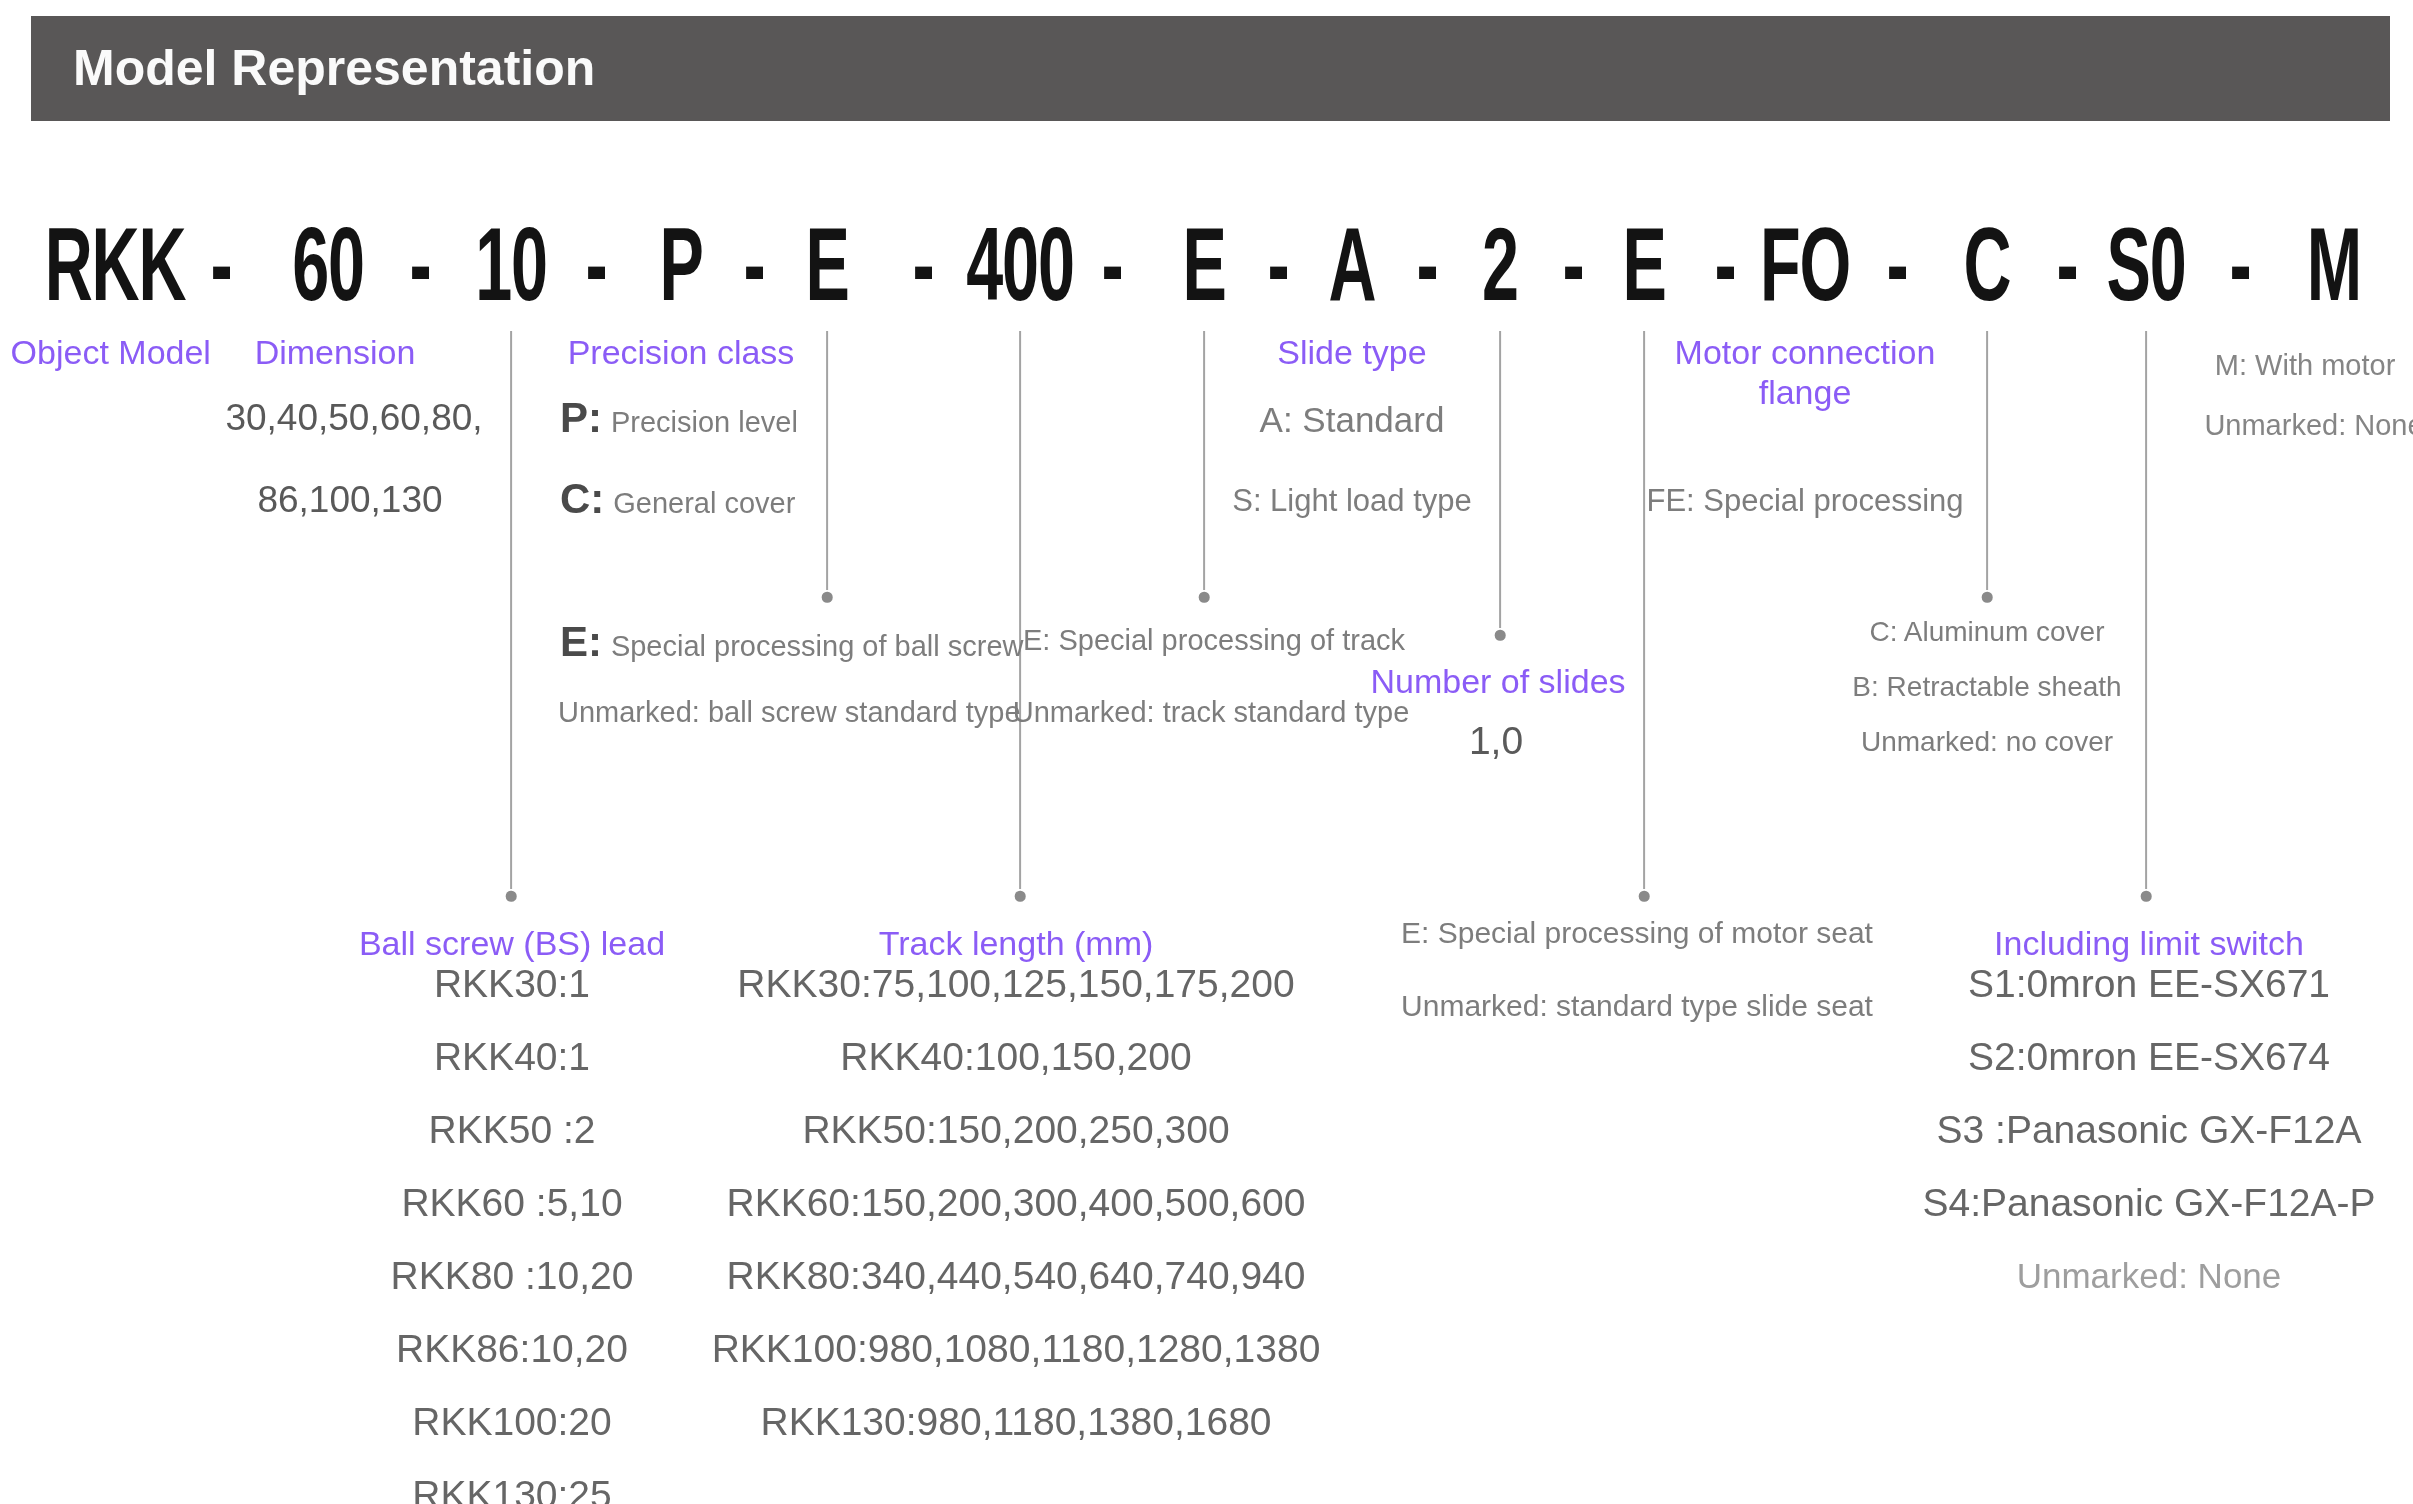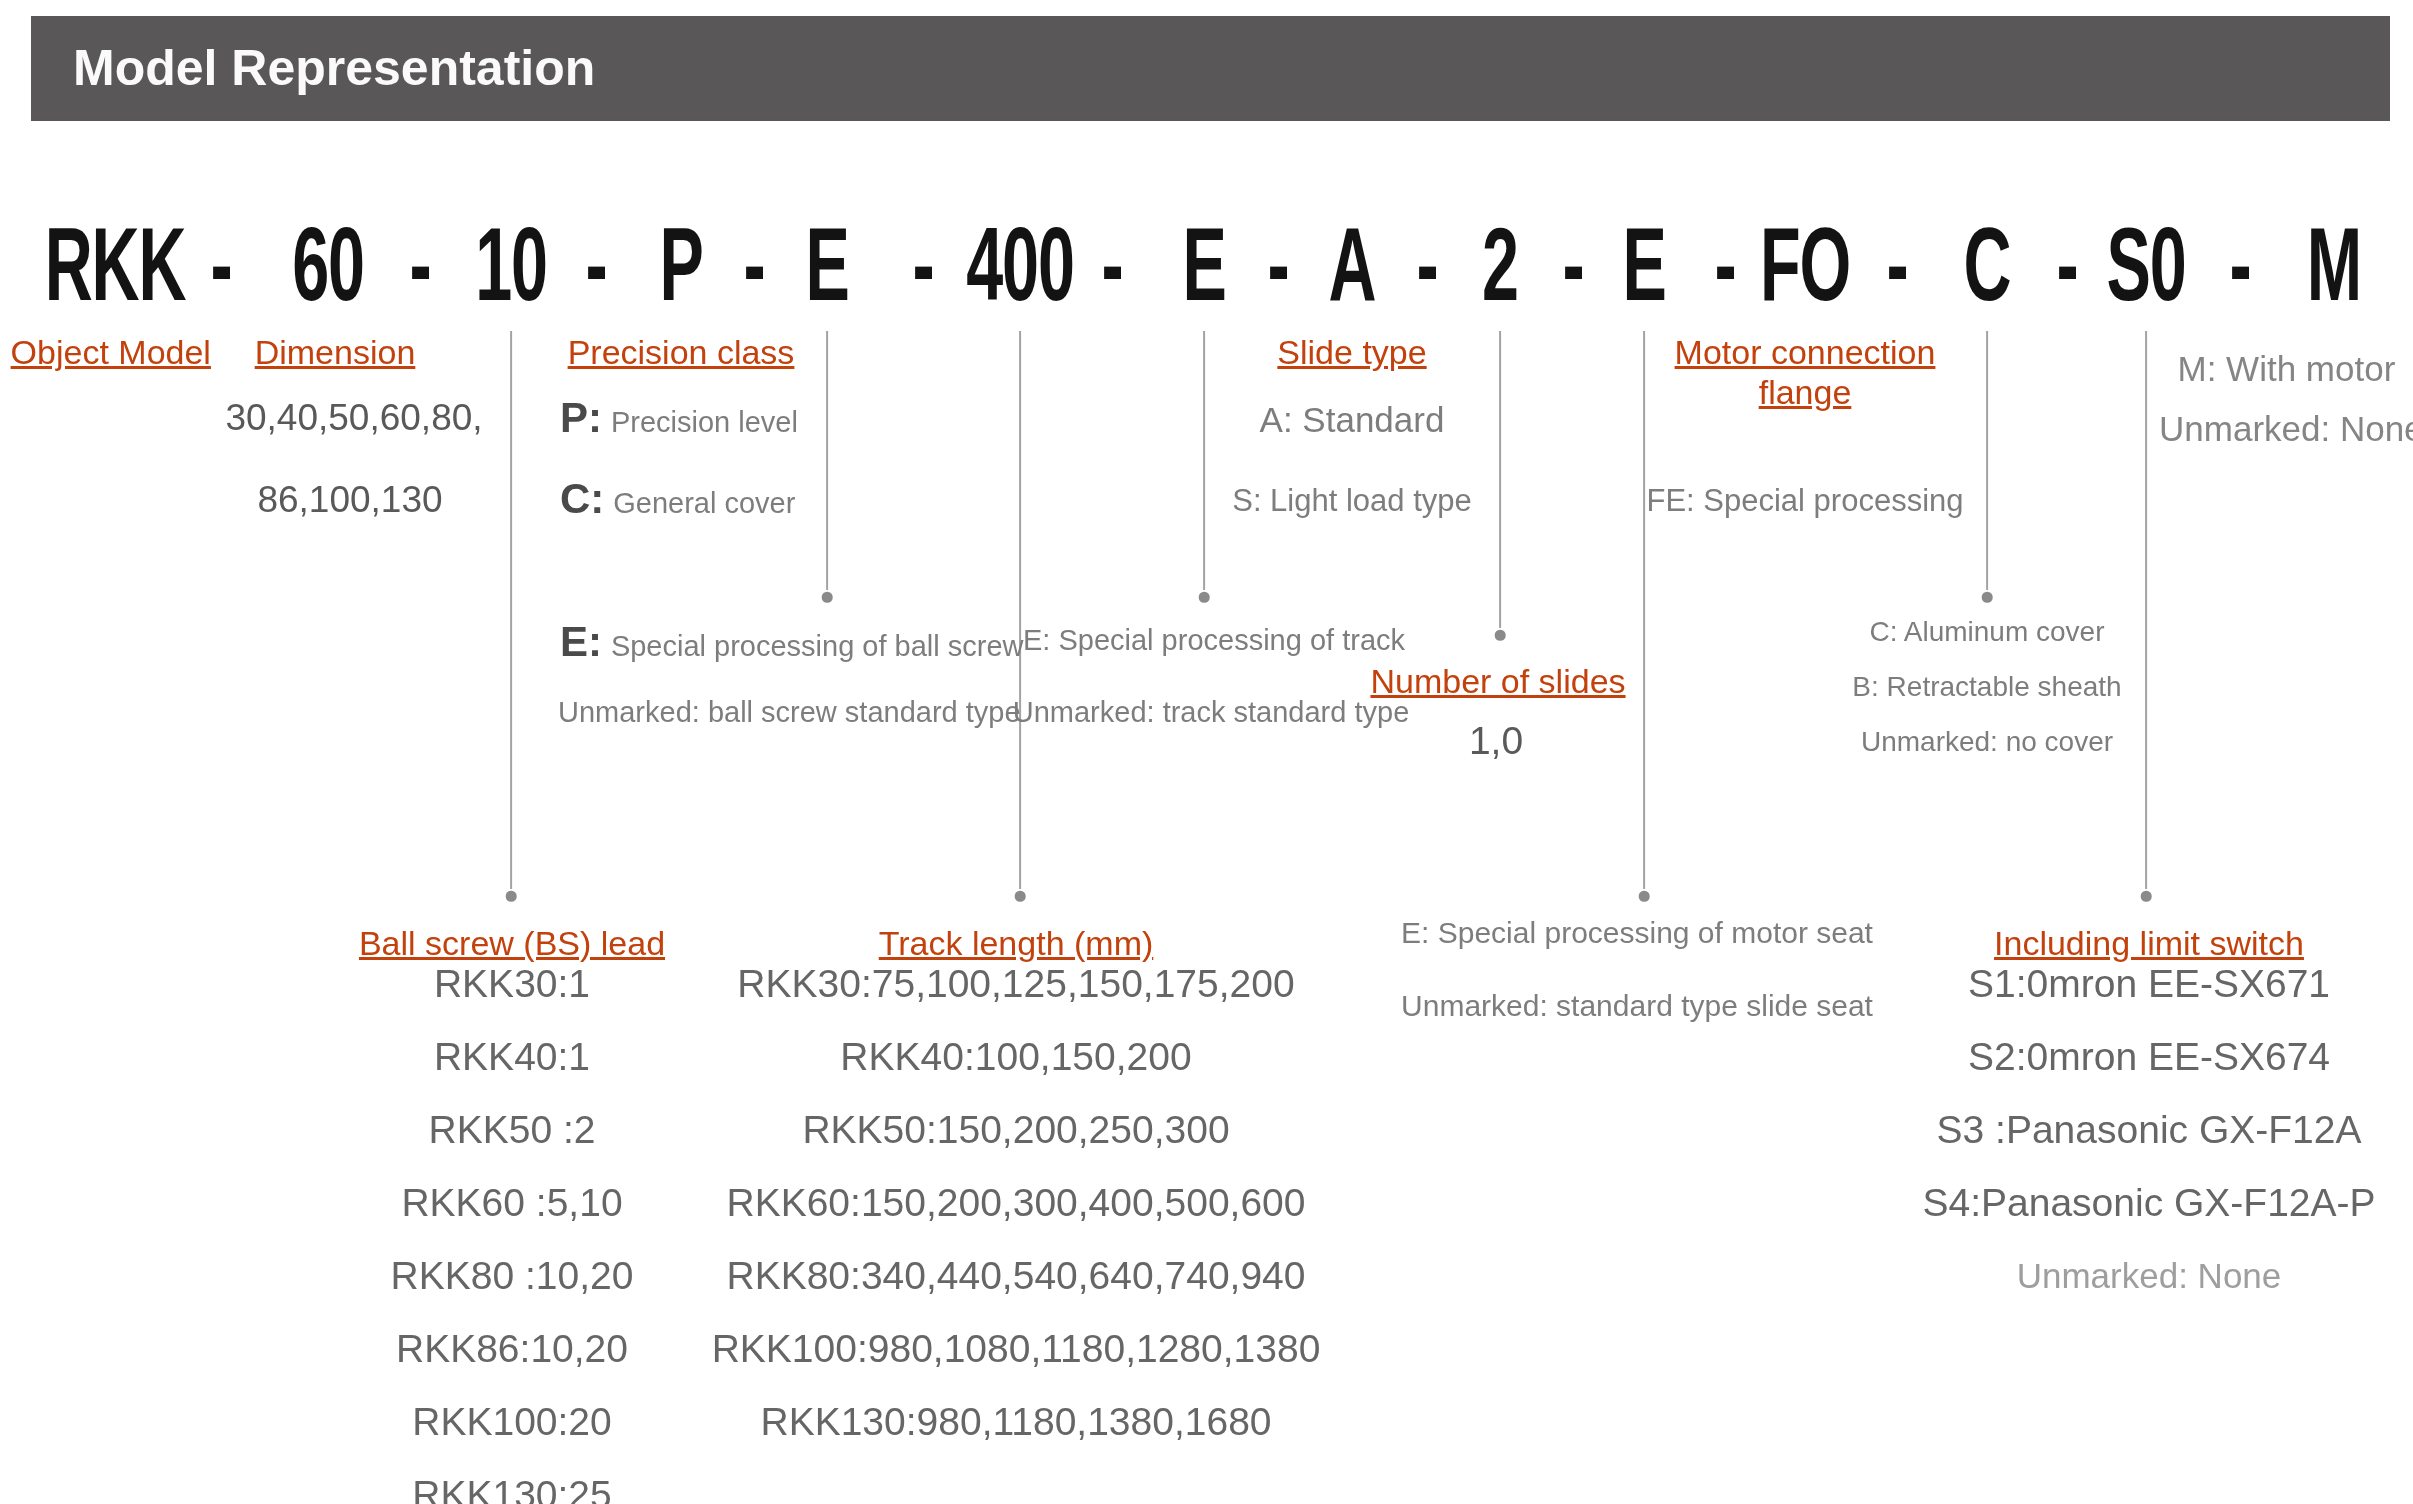--- a/index.html
+++ b/index.html
@@ -26,28 +26,28 @@
     font-size:104px;font-weight:700;color:#131313;letter-spacing:-1.8px;
     transform:translateX(-50%) scaleX(0.64);
   }
   .cdash{font-weight:700;}
   
   .vline{position:absolute;width:1.8px;background:#a3a3a3;transform:translateX(-0.9px);}
   .ldot{position:absolute;width:10.6px;height:10.6px;border-radius:50%;background:#8a8a8a;transform:translate(-50%,-50%);}
   
   .abs{position:absolute;white-space:nowrap;line-height:1.15;}
   .ctr{transform:translateX(-50%);text-align:center;}
-  .blue-h{font-size:34px;color:#c2410c;text-decoration:underline;}
+  .blue-h{font-size:34px;color:#8b5cf6;}
   .desc{font-size:29px;color:#7d7d7d;}
   .desc-s{font-size:31px;color:#7d7d7d;}
   .desc-xs{font-size:28px;color:#7d7d7d;}
   .big-val{font-size:37px;color:#595959;}
   .kv .k{font-size:42px;color:#4a4a4a;font-weight:600;margin-right:8.9px;}
   .kv .v{font-size:29px;color:#7d7d7d;}
-  .mot{font-size:35px;color:#858585;}
+  .mot{font-size:29px;color:#858585;}
   
   .col{position:absolute;transform:translateX(-50%);text-align:center;}
   .col .row{height:73px;line-height:73px;font-size:39px;color:#666666;white-space:nowrap;}
   .col .row .k2{font-size:42px;color:#4a4a4a;font-weight:600;margin-right:12.4px;}
   .col .row .v2{font-size:35px;color:#9e9e9e;}
   .col .row.muted{font-size:35px;color:#9e9e9e;}
 </style>
 </head>
 <body>
 

